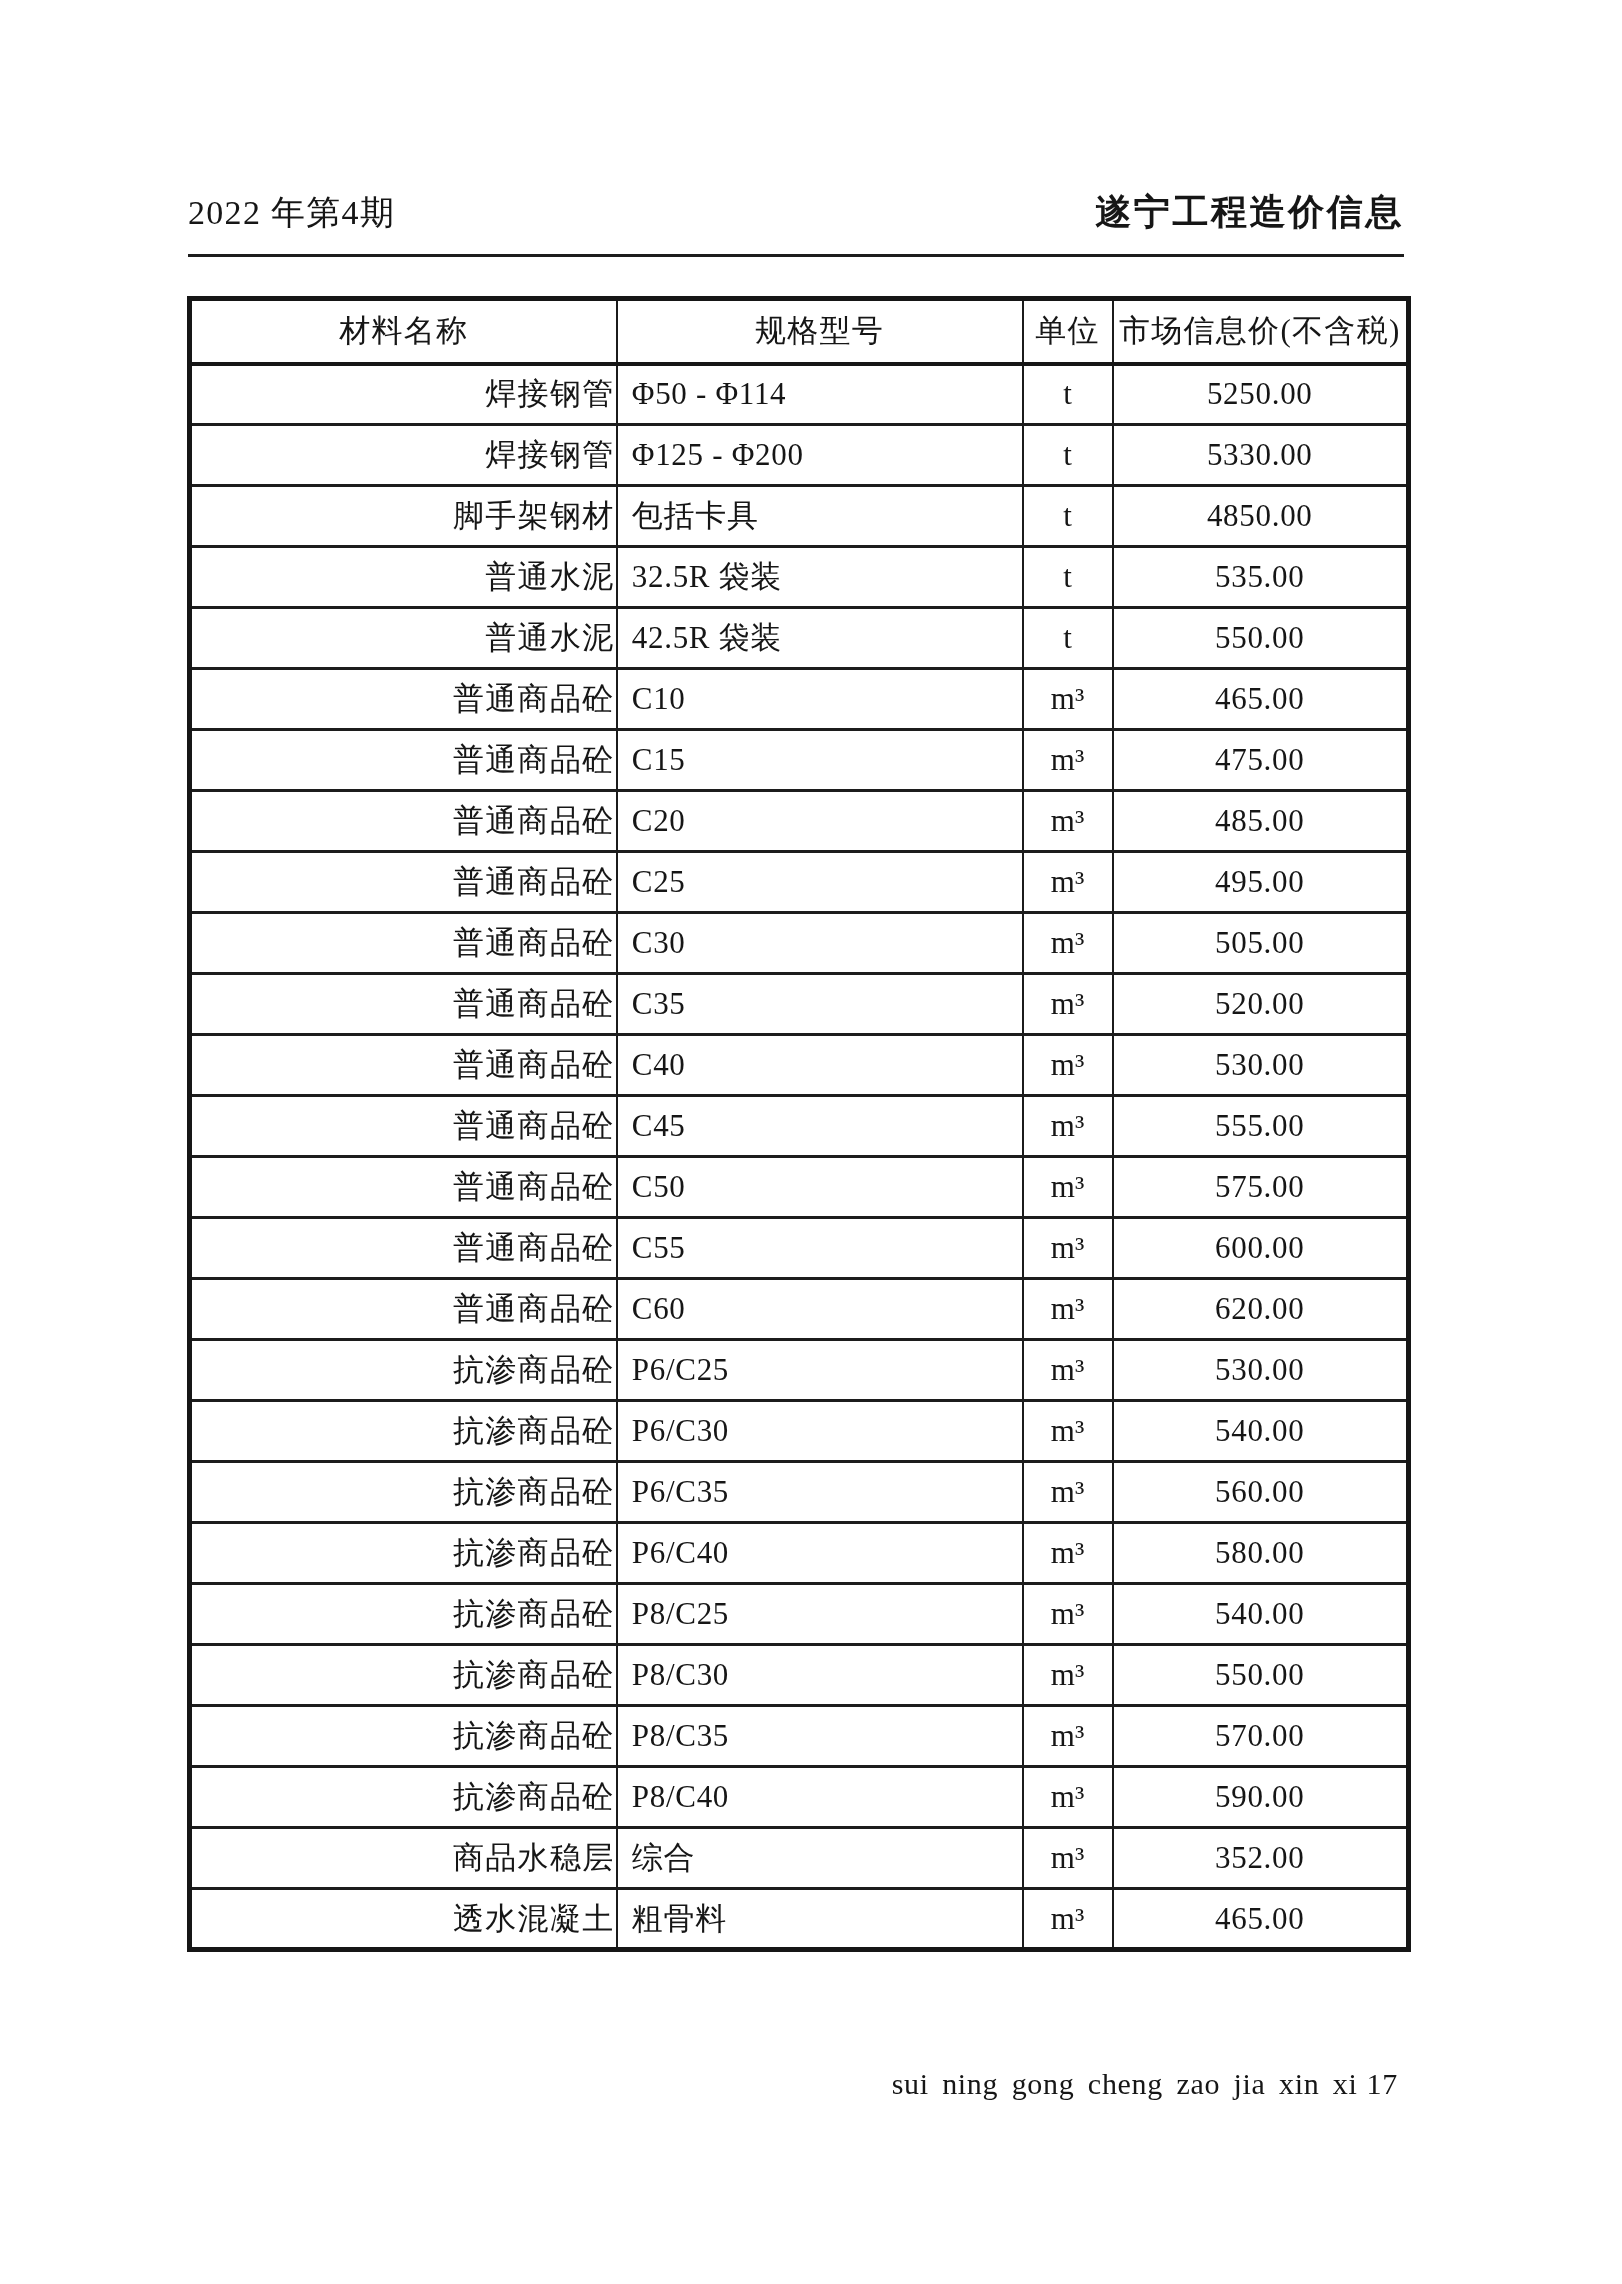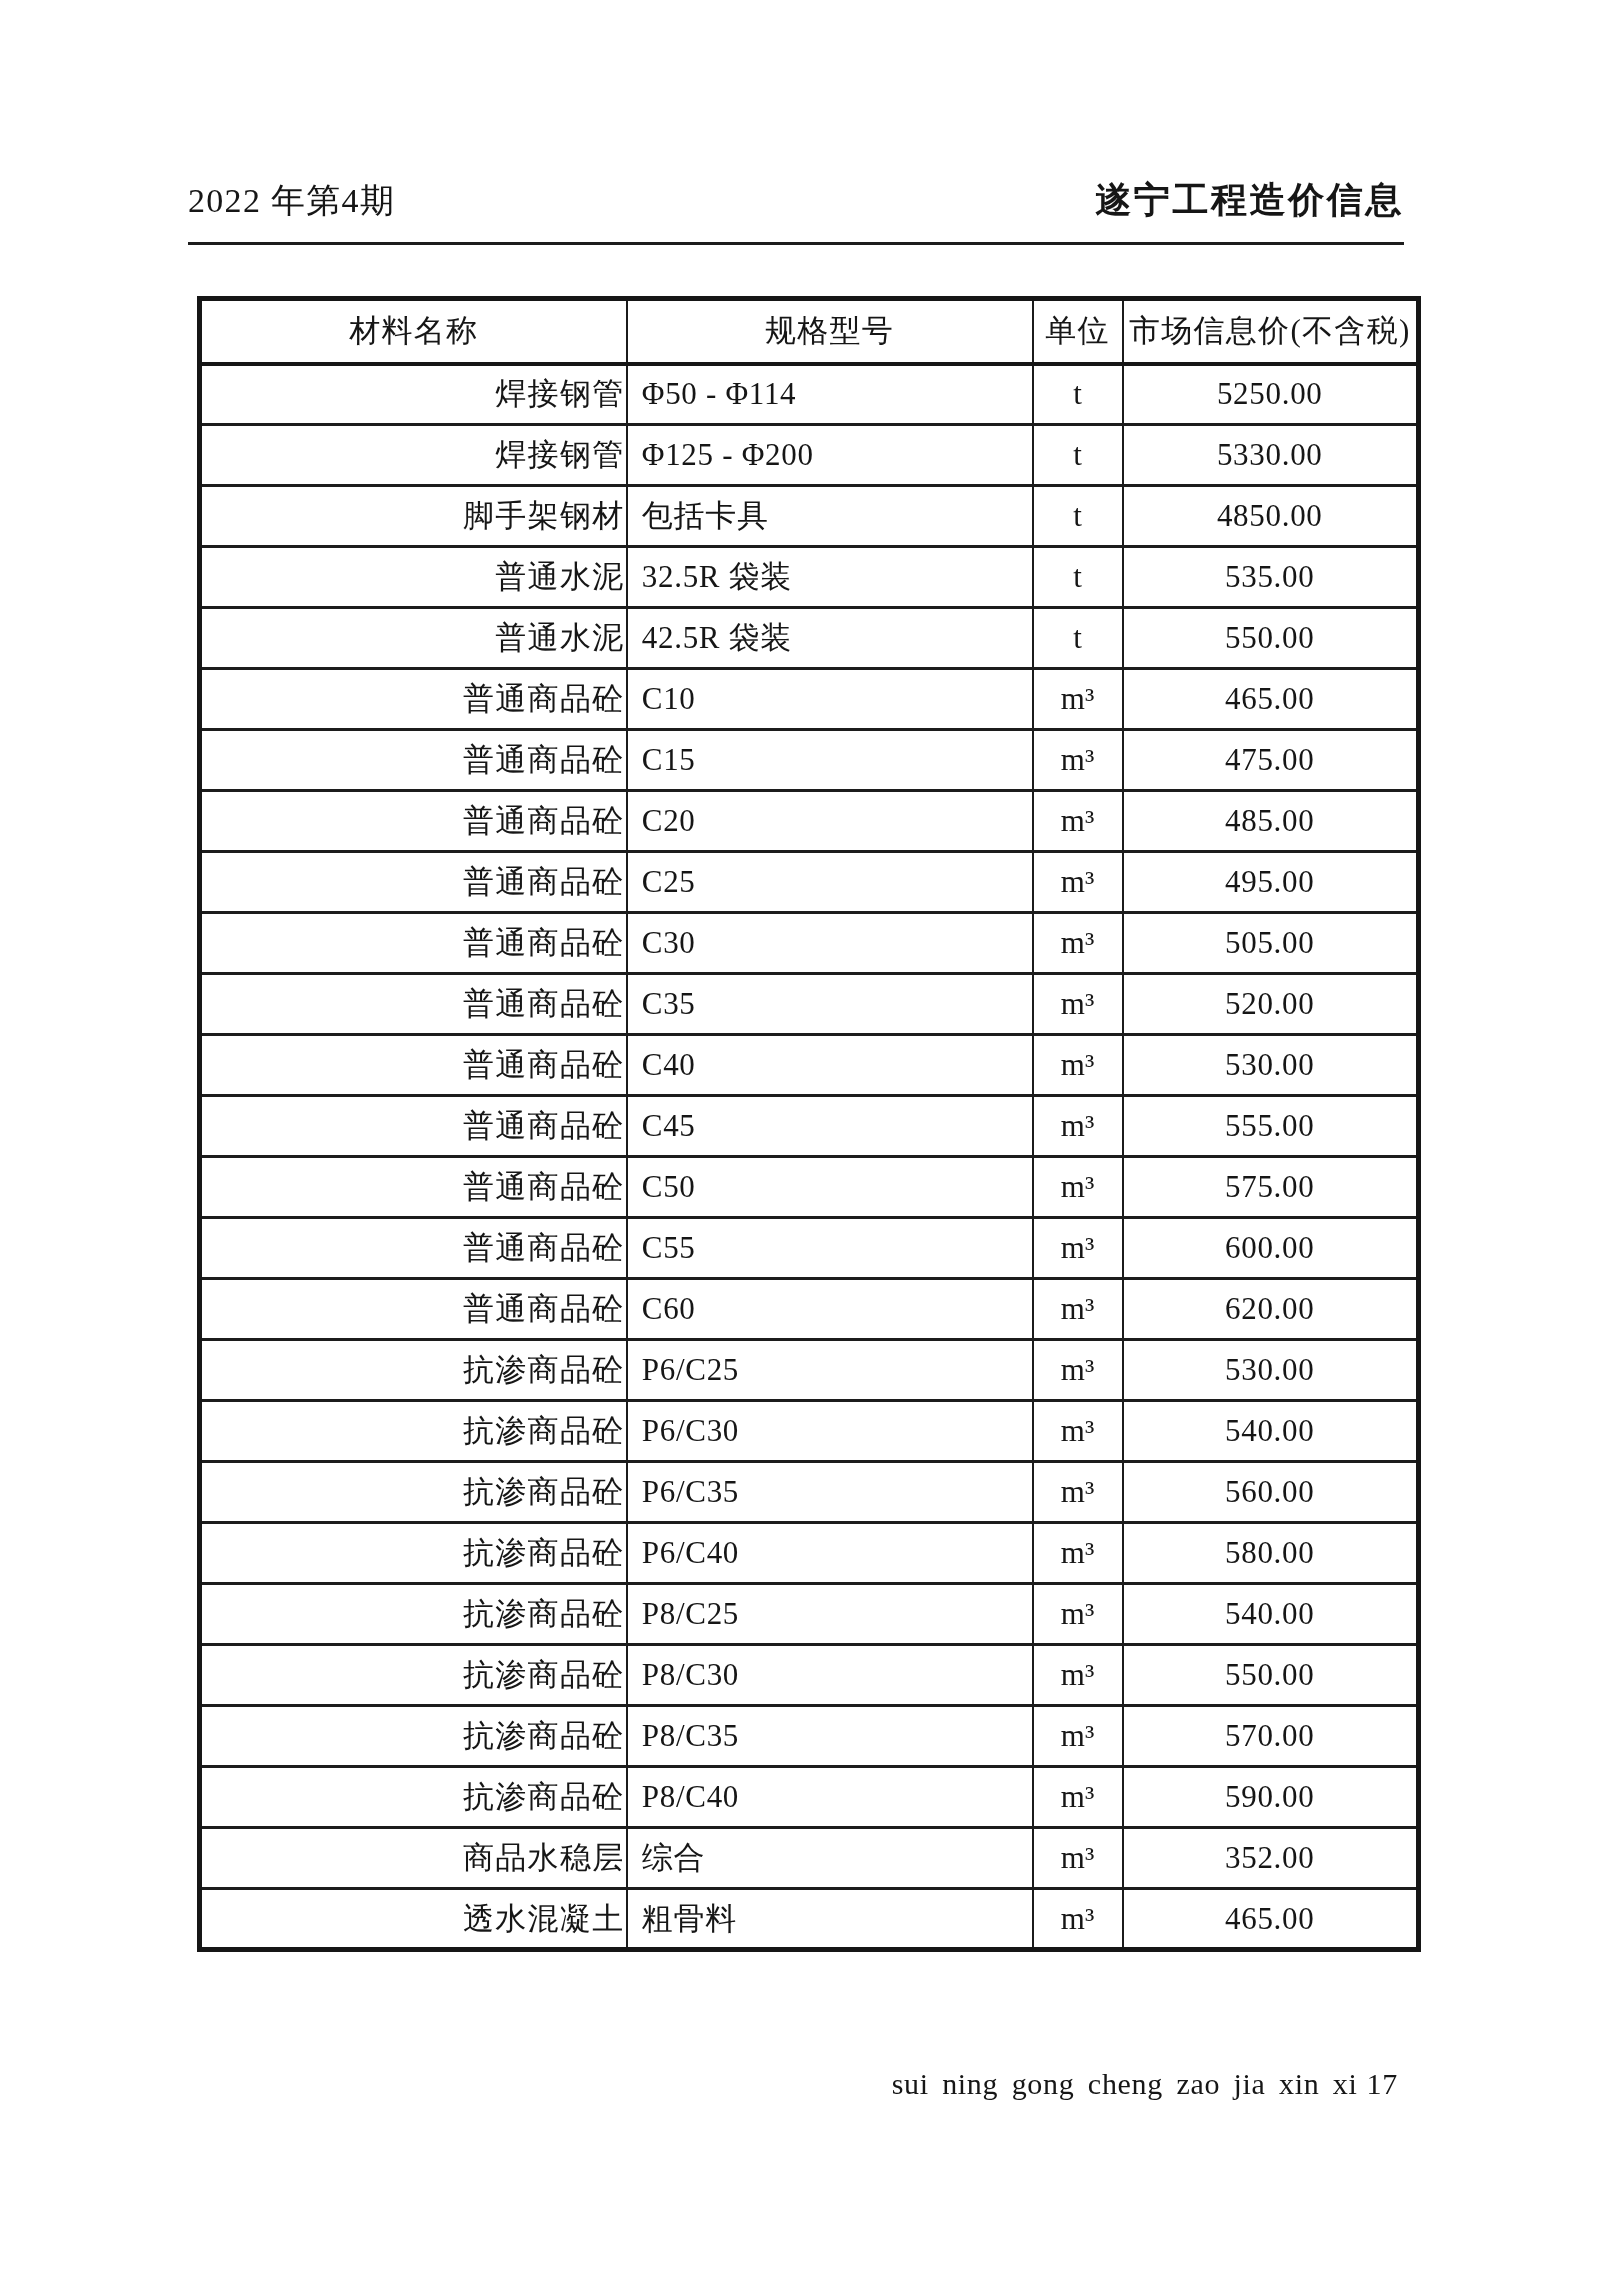--- a/index.html
+++ b/index.html
@@ -11,41 +11,41 @@
     margin: 0 auto;
     background: #ffffff;
     font-family: "Liberation Serif", "DejaVu Serif", serif;
     color: #161616;
     overflow: hidden;
   }
   
   .running-head {
     position: absolute;
     left: 188px;
-    top: 176px;
+    top: 188px;
     width: 1216px;
     display: flex;
     justify-content: space-between;
     align-items: baseline;
     padding-bottom: 17px;
     border-bottom: 3.3px solid #1d1d1d;
   }
   .issue-label {
     font-size: 34px;
     letter-spacing: 1.3px;
   }
   .journal-title {
     font-size: 36px;
     font-weight: bold;
     letter-spacing: 2.6px;
   }
   
   table.price-table {
     position: absolute;
-    left: 197px;
+    left: 187px;
     top: 296px;
     width: 1218px;
     table-layout: fixed;
     border-collapse: collapse;
     border: 5.9px solid #161616;
   }
   col.c-name { width: 427px; }
   col.c-spec { width: 406px; }
   col.c-unit { width: 90px; }
   col.c-price { width: 296px; }

